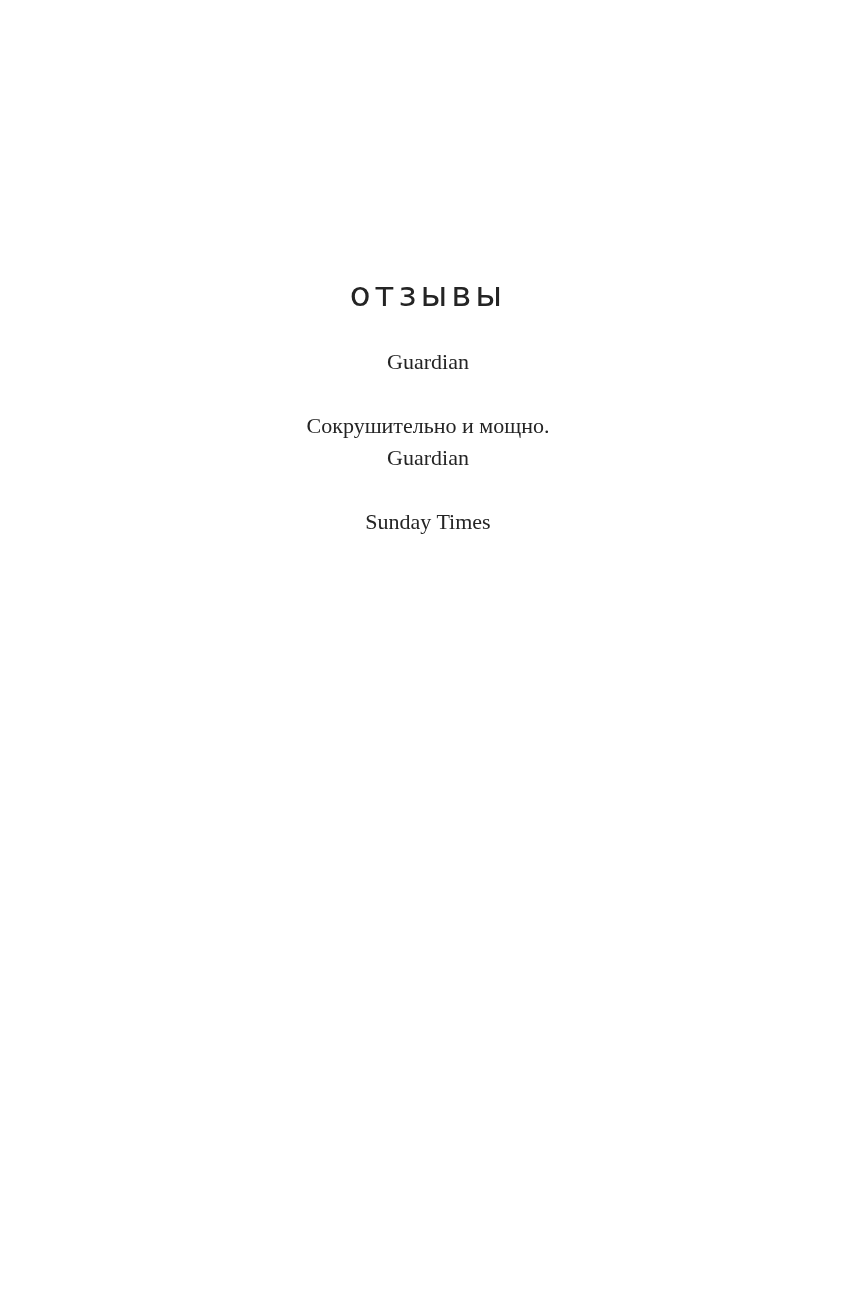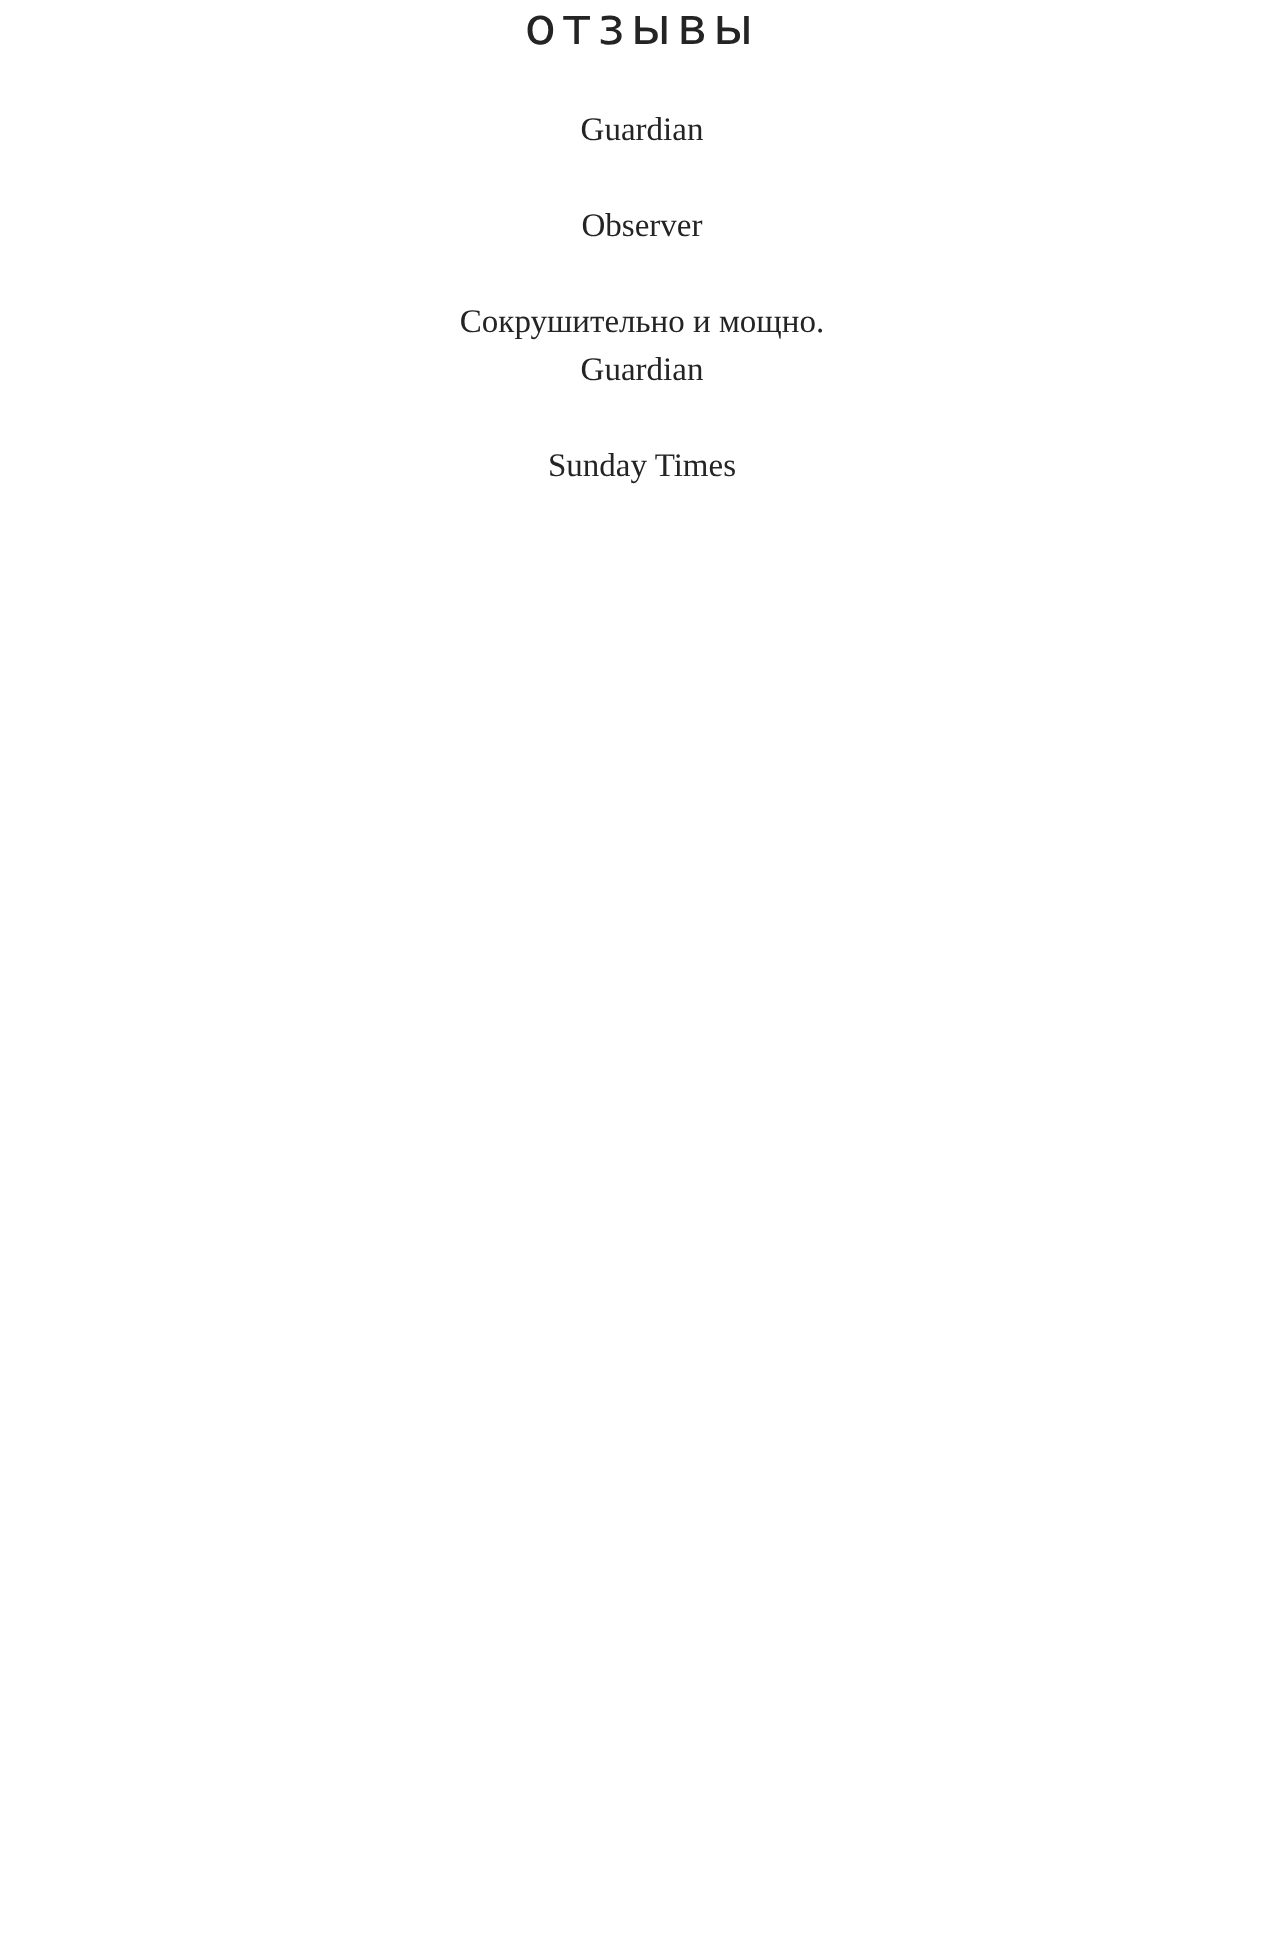--- a/index.html
+++ b/index.html
@@ -7,20 +7,21 @@
     padding: 0;
     background: #ffffff;
   }
   .page {
     position: relative;
     width: 856px;
     height: 1299px;
     background: #ffffff;
     overflow: hidden;
     box-sizing: border-box;
+    padding-top: 276px;
     font-family: "Liberation Serif", serif;
     color: #242424;
   }
   .title {
     margin: 0 auto;
     text-align: center;
     font-family: "DejaVu Sans", sans-serif;
     font-size: 34px;
     font-weight: 400;
     line-height: 36px;
@@ -53,21 +54,20 @@
 
   <h1 class="title">отзывы</h1>
 
   <section class="reviews">
 
     <figure class="review">
       <figcaption>Guardian</figcaption>
     </figure>
 
     <figure class="review">
-      <figcaption>Observer</figcaption>
     </figure>
 
     <figure class="review">
       <blockquote>Сокрушительно и мощно.</blockquote>
       <figcaption>Guardian</figcaption>
     </figure>
 
     <figure class="review">
       <figcaption>Sunday Times</figcaption>
     </figure>

